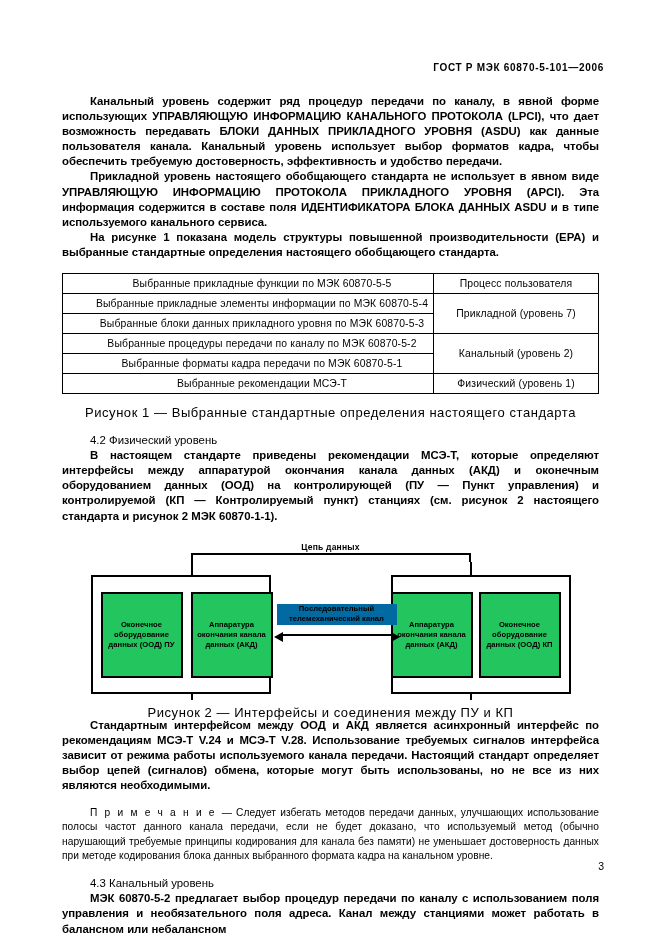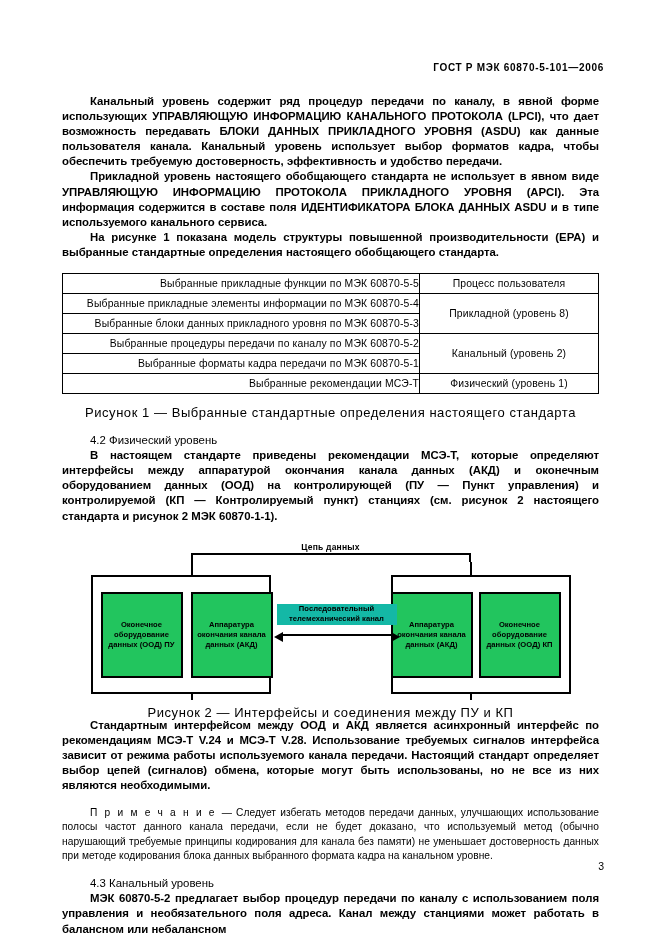--- a/index.html
+++ b/index.html
@@ -84,22 +84,22 @@
     table-layout: fixed;
   }
   table.layers td {
     border: 1px solid #000000;
     font-size: 10.4px;
     height: 19px;
     padding: 0 0 0 0;
     vertical-align: middle;
   }
   table.layers td.left {
-    padding-left: 14px;
-    text-align: right;
+    padding-left: 28px;
+    text-align: center;
     width: 342px;
     letter-spacing: 0.15px;
   }
   table.layers td.right {
     text-align: center;
     letter-spacing: 0.15px;
   }
 
   .fig-caption {
     font-size: 13px;
@@ -211,21 +211,21 @@
 
   .channel-label {
     position: absolute;
     left: 186px;
     top: 62px;
     width: 120px;
     text-align: center;
     font-size: 7.6px;
     font-weight: bold;
     line-height: 10.5px;
-    background: #14b8a6;
+    background: #0369a1;
     letter-spacing: 0.05px;
   }
 
   
   .page-number {
     position: absolute;
     right: 57px;
     bottom: 64px;
     font-size: 10.5px;
   }
@@ -248,21 +248,21 @@
 
     <div class="fig1-wrap">
       <table class="layers">
         <tbody>
           <tr>
             <td class="left">Выбранные прикладные функции по МЭК 60870-5-5</td>
             <td class="right" rowspan="1">Процесс пользователя</td>
           </tr>
           <tr>
             <td class="left">Выбранные прикладные элементы информации по МЭК 60870-5-4</td>
-            <td class="right" rowspan="2">Прикладной (уровень 8)</td>
+            <td class="right" rowspan="2">Прикладной (уровень 7)</td>
           </tr>
           <tr>
             <td class="left">Выбранные блоки данных прикладного уровня по МЭК 60870-5-3</td>
           </tr>
           <tr>
             <td class="left">Выбранные процедуры передачи по каналу по МЭК 60870-5-2</td>
             <td class="right" rowspan="2">Канальный (уровень 2)</td>
           </tr>
           <tr>
             <td class="left">Выбранные форматы кадра передачи по МЭК 60870-5-1</td>

